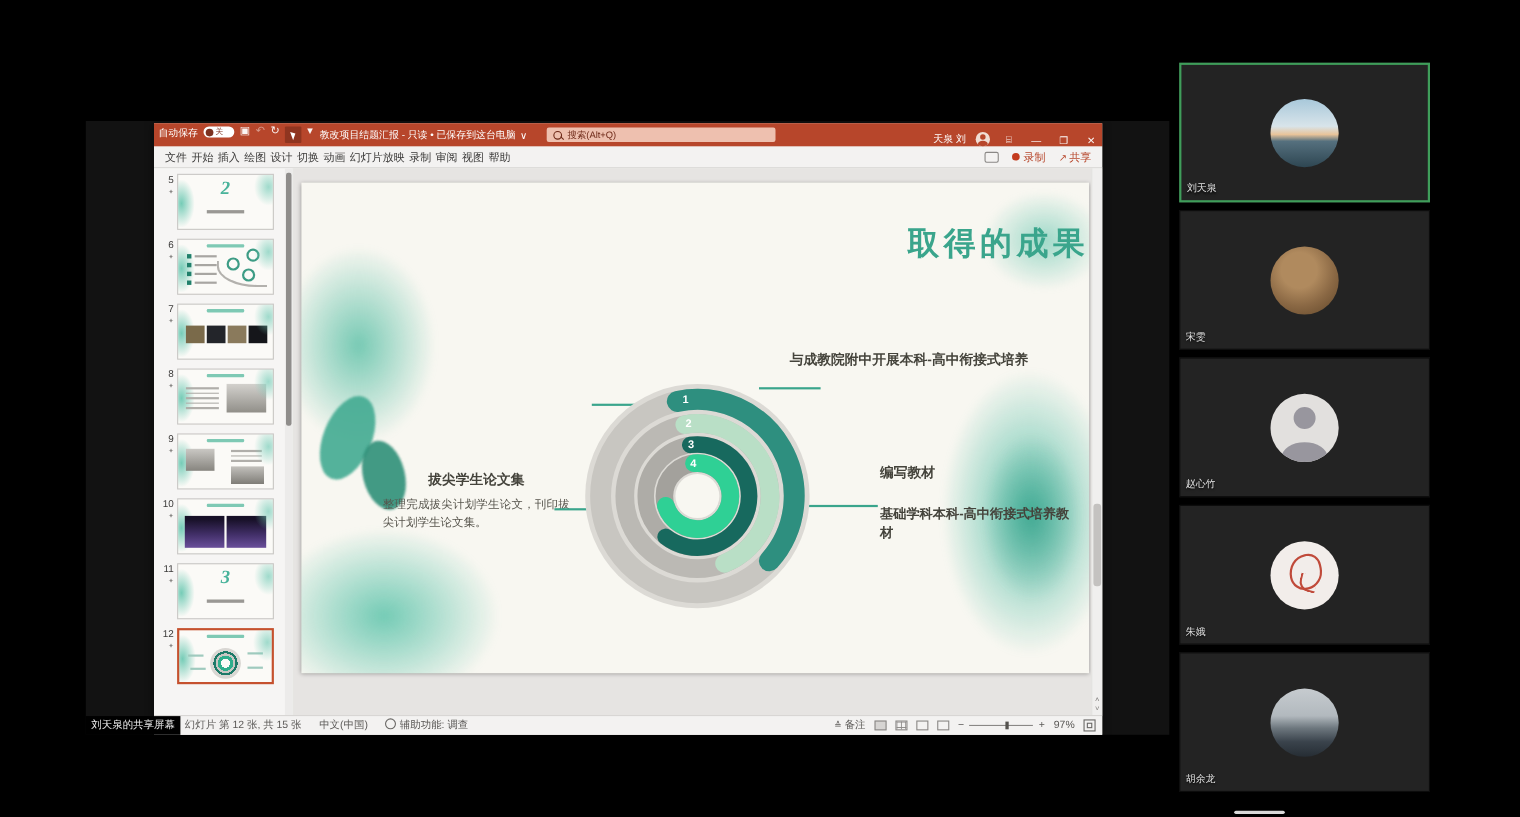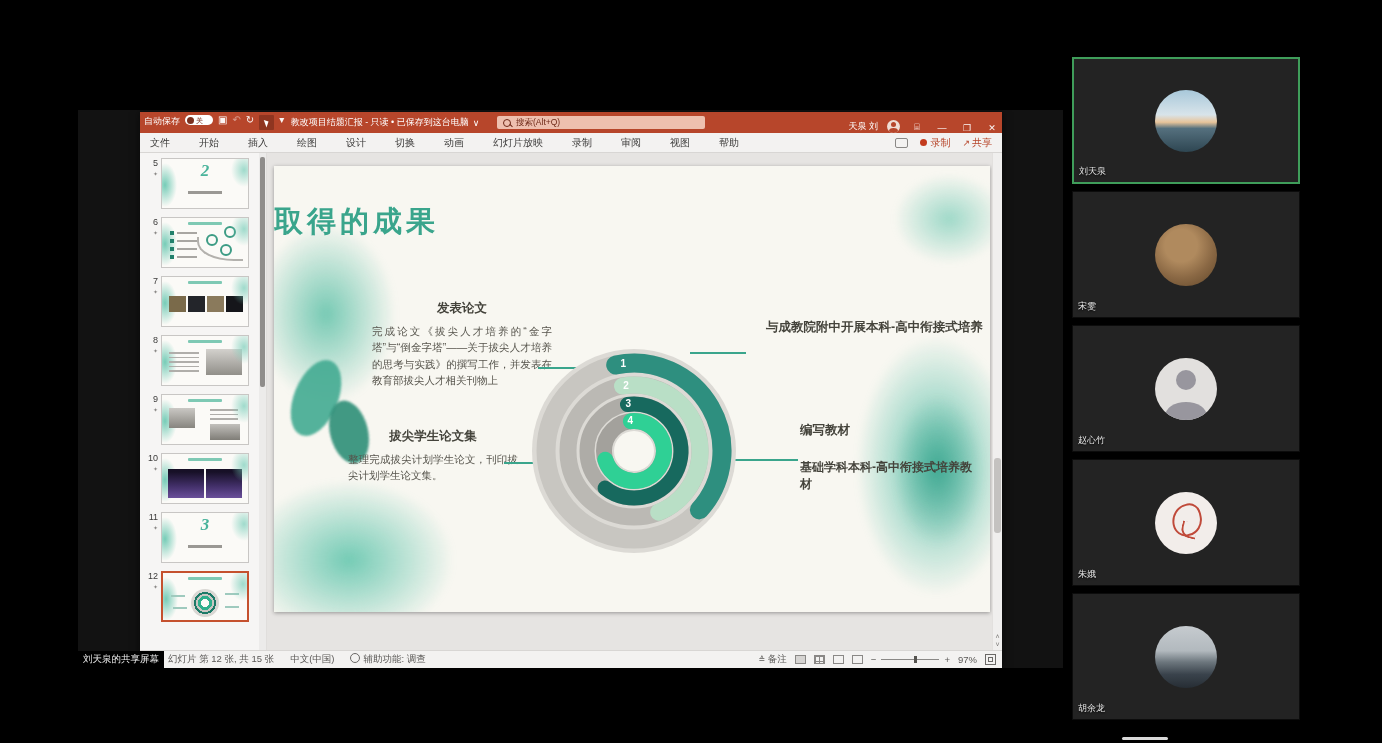--- a/index.html
+++ b/index.html
@@ -27,21 +27,21 @@
   .mag{width:6px;height:6px;border:1.2px solid #6e2817;border-radius:50%;position:relative;flex:0 0 auto}
   .mag::after{content:"";position:absolute;width:4px;height:1.2px;background:#6e2817;transform:rotate(45deg);right:-3px;bottom:-1px}
   .tb-right{position:absolute;right:2px;top:0;height:21px;display:flex;align-items:flex-end;gap:9px;font-size:9px}
   .user-avatar{width:13px;height:13px;border-radius:50%;background:#f0ddd4;position:relative;overflow:hidden}
   .user-avatar::before{content:"";position:absolute;left:4px;top:2px;width:5px;height:5px;border-radius:50%;background:#b7462b}
   .user-avatar::after{content:"";position:absolute;left:2px;top:8px;width:9px;height:6px;border-radius:50% 50% 0 0;background:#b7462b}
   .win-btn{width:16px;text-align:center;font-size:9px;opacity:.95}
 
   
   .ribbon{height:19px;background:#f3f2f1;display:flex;align-items:center;padding:0 10px;font-size:10px;color:#3b3a39;border-bottom:1px solid #d8d6d4;flex:0 0 auto}
-  #ribbon-tabs{display:flex;gap:29px;white-space:nowrap}
+  #ribbon-tabs{display:flex;gap:4px;white-space:nowrap}
   .rtab{cursor:default}
   .ribbon-right{margin-left:auto;display:flex;align-items:center;gap:12px}
   .comment-icon{width:11px;height:8px;border:1px solid #8a8886;border-radius:2px}
   .rec,.share{color:#b7462b;display:flex;align-items:center;font-size:10px}
   .red-dot{width:7px;height:7px;background:#c33b1e;border-radius:50%;display:inline-block;margin-right:3px}
   .share-arrow{margin-right:2px;font-size:9px}
 
   
   .workspace{flex:1;display:flex;min-height:0}
   .thumbs{width:126px;background:#f6f5f4;position:relative;padding-top:5px;flex:0 0 auto;border-right:1px solid #e0dedc;overflow:hidden}
@@ -79,39 +79,39 @@
   .mini-tick.t1{left:8px;top:22px}.mini-tick.t2{left:10px;top:34px}
   .mini-tick.t3{right:8px;top:20px}.mini-tick.t4{right:8px;top:33px}
 
   
   .slide-area{flex:1;background:#e6e4e2;position:relative;min-width:0}
   .canvas{position:absolute;left:7px;top:13px;width:716px;height:446px;background:#f8f7f1;box-shadow:0 1px 4px rgba(0,0,0,.35);overflow:hidden}
   .v-scroll{position:absolute;right:0;top:0;width:9px;height:100%;background:#f0efee;border-left:1px solid #e2e0de}
   .v-thumb{position:absolute;right:1px;top:305px;width:7px;height:75px;background:#c4c2c0;border-radius:3px}
   .nav-btns{position:absolute;right:0;bottom:1px;width:9px;text-align:center;font-size:7px;color:#7a7876;line-height:8px}
 
-  .slide-title{position:absolute;top:36px;left:0;right:0;text-align:left;font-size:29px;letter-spacing:4px;color:#3aa58c;font-weight:bold}
+  .slide-title{position:absolute;top:36px;left:0;right:0;text-align:right;font-size:29px;letter-spacing:4px;color:#3aa58c;font-weight:bold}
   .wc{position:absolute;filter:blur(3px)}
   .wc-tl{left:-18px;top:58px;width:140px;height:180px;background:radial-gradient(closest-side,rgba(86,190,164,.8),rgba(86,190,164,0))}
   .leaf{position:absolute;border-radius:50%;filter:blur(1.2px)}
   .leaf1{left:20px;top:192px;width:44px;height:80px;background:#43ab92;transform:rotate(22deg);opacity:.9}
   .leaf2{left:56px;top:234px;width:38px;height:64px;background:#2e8f78;transform:rotate(-14deg);opacity:.9}
   .wc-bl{left:-30px;bottom:-28px;width:210px;height:160px;background:radial-gradient(closest-side,rgba(92,195,170,.85),rgba(92,195,170,0))}
   .wc-tr{right:-14px;top:8px;width:110px;height:90px;background:radial-gradient(closest-side,rgba(110,200,178,.65),rgba(110,200,178,0))}
   .wc-r{right:-26px;top:170px;width:160px;height:260px;background:radial-gradient(closest-side,rgba(70,185,160,.85),rgba(70,185,160,0))}
   .wc-r2{right:6px;top:230px;width:90px;height:150px;background:radial-gradient(closest-side,rgba(42,150,128,.55),rgba(42,150,128,0))}
 
   .b{position:absolute;color:#56544c}
   .b h4{margin:0 0 6px;font-size:12.5px;color:#44433b;font-weight:bold}
   .b p{margin:0;font-size:10.5px;line-height:1.55;text-align:justify}
   #b1{left:98px;top:134px;width:180px}
   #b1 h4{text-align:center}
   #b2{left:74px;top:262px;width:170px}
   #b2 h4{text-align:center}
-  #b3{left:492px;top:153px;width:244px}
+  #b3{left:444px;top:153px;width:244px}
   #b3 p{width:180px}
   #b4{left:526px;top:256px;width:182px}
   #b4 h4{margin-bottom:20px}
   #b4 p{font-weight:bold;font-size:12px;color:#44433b;line-height:1.4;text-align:left}
 
   .cl{position:absolute;height:2px;background:#3aa58c}
   .cl1{left:416px;top:186px;width:56px}
   .cl2{left:264px;top:201px;width:42px}
   .cl3{left:230px;top:296px;width:98px}
   .cl4{left:428px;top:293px;width:96px}
@@ -357,24 +357,20 @@
         <div class="wc wc-tl"></div>
         <div class="leaf leaf1"></div>
         <div class="leaf leaf2"></div>
         <div class="wc wc-bl"></div>
         <div class="wc wc-tr"></div>
         <div class="wc wc-r"></div>
         <div class="wc wc-r2"></div>
 
         <div class="slide-title">取得的成果</div>
 
-        <div class="b" id="b1">
-          <h4>发表论文</h4>
-          <p>完成论文《拔尖人才培养的“金字塔”与“倒金字塔”——关于拔尖人才培养的思考与实践》的撰写工作，并发表在教育部拔尖人才相关刊物上</p>
-        </div>
         <div class="b" id="b2">
           <h4>拔尖学生论文集</h4>
           <p>整理完成拔尖计划学生论文，刊印拔尖计划学生论文集。</p>
         </div>
         <div class="b" id="b3">
           <h4>与成教院附中开展本科-高中衔接式培养</h4>
         </div>
         <div class="b" id="b4">
           <h4>编写教材</h4>
           <p>基础学科本科-高中衔接式培养教材</p>

